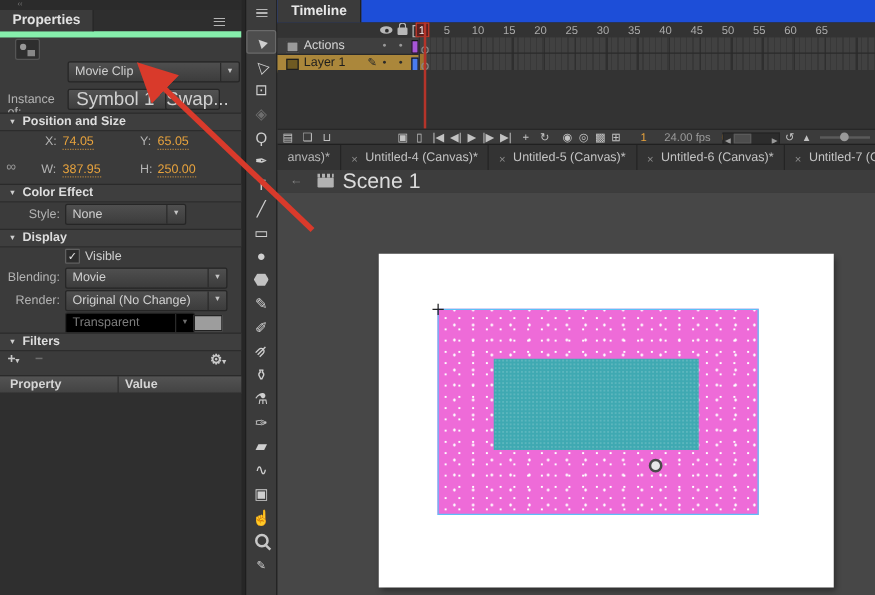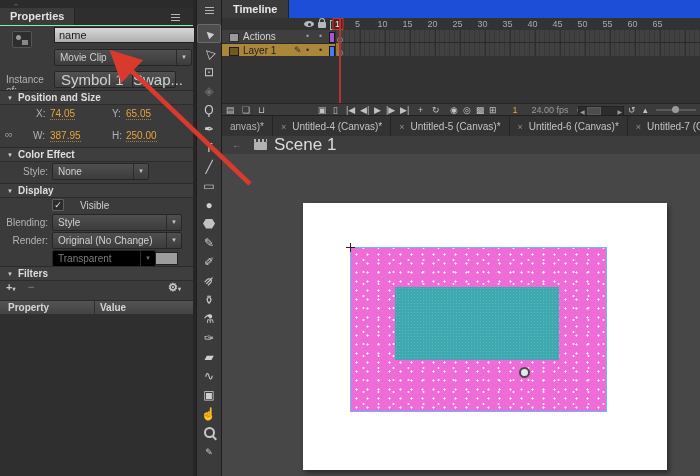--- a/index.html
+++ b/index.html
@@ -5,21 +5,21 @@
   html,body{margin:0;padding:0;background:#262626;}
   #app{position:relative;width:700px;height:476px;overflow:hidden;
        font-family:"Liberation Sans",sans-serif;color:#ccc;font-size:10px;
        -webkit-font-smoothing:antialiased;}
   .tex{background-image:radial-gradient(circle,rgba(175,175,175,0.10) 0.7px,transparent 0.9px);background-size:4px 4px;}
   .abs{position:absolute;}
 
   
   #props{left:0;top:0;width:193px;height:476px;background:#3b3b3b;}
   #props-topbar{left:0;top:0;width:193px;height:8px;background:#2b2b2b;color:#777;font-size:6px;line-height:8px;padding-left:14px;box-sizing:border-box;}
-  #props-tabrow{left:0;top:8px;width:193px;height:17px;background:#2e2e2e;border-bottom:1px solid #86efac;}
+  #props-tabrow{left:0;top:8px;width:193px;height:17px;background:#2e2e2e;border-bottom:5px solid #86efac;}
   #props-tab{position:absolute;left:0;top:0;height:17px;line-height:17px;padding:0 10px;background:#3b3b3b;color:#e2e2e2;font-weight:bold;font-size:11px;border-right:1px solid #242424;}
   .menu-icon{width:9px;height:7px;background:repeating-linear-gradient(#b5b5b5 0 1px,transparent 1px 3px);}
   .menu-box{position:absolute;top:5px;width:14px;height:9px;display:flex;align-items:center;justify-content:center;}
 
   .mc-icon{left:12px;top:31px;width:18px;height:15px;background:#2e2e2e;border:1px solid #555;border-radius:2px;}
   .mc-icon::before{content:'';position:absolute;left:3px;top:3px;width:5px;height:5px;border-radius:50%;background:#999;}
   .mc-icon::after{content:'';position:absolute;right:3px;bottom:2px;width:6px;height:5px;background:#888;}
 
   .name-input{left:54px;top:27px;width:131px;height:14px;background:linear-gradient(#d8d8d8,#aeaeae);
       border:1px solid #1f1f1f;color:#222;font-size:11px;padding:0 4px;font-family:"Liberation Sans",sans-serif;box-sizing:content-box;}
@@ -139,21 +139,20 @@
       <span>‹‹</span>
     </div>
     <div id="props-tabrow" class="abs">
       <div id="props-tab">Properties</div>
       <div class="menu-box" style="left:168px;">
         <span class="menu-icon"></span>
       </div>
     </div>
 
     <div class="abs mc-icon"></div>
-    <input class="abs name-input" value="name" style="">
 
     <div class="dropdown" style="left:54px;top:49px;width:131px;">
       <span>Movie Clip</span>
       <span class="dd-arrow">▼</span>
     </div>
 
     <span class="flabel" style="left:2px;top:74px;width:50px;text-align:left;padding-left:4px;">Instance of:</span>
     <div class="btn" style="left:54px;top:71px;width:72px;text-align:left;padding-left:6px;">Symbol 1</div>
     <div class="btn" style="left:132px;top:71px;width:42px;">Swap...</div>
 
@@ -180,24 +179,24 @@
     <span class="flabel" style="left:0;top:166px;width:48px;">Style:</span>
     <div class="dropdown" style="left:52px;top:163px;width:90px;">
       <span>None</span>
       <span class="dd-arrow">▼</span>
     </div>
 
     <div class="sec-hdr" style="top:183px;">
       <span class="sec-tri">▼</span><span>Display</span>
     </div>
     <div class="checkbox" style="left:52px;top:199px;">✓</div>
-    <span class="flabel" style="left:68px;top:200px;text-align:left;color:#d0d0d0;margin-left:12px;">Visible</span>
+    <span class="flabel" style="left:68px;top:200px;text-align:left;color:#d0d0d0;">Visible</span>
     <span class="flabel" style="left:0;top:217px;width:48px;">Blending:</span>
     <div class="dropdown" style="left:52px;top:214px;width:123px;">
-      <span>Style</span>
+      <span>Movie</span>
       <span class="dd-arrow">▼</span>
     </div>
     <span class="flabel" style="left:0;top:235px;width:48px;">Render:</span>
     <div class="dropdown" style="left:52px;top:232px;width:123px;">
       <span>Original (No Change)</span>
       <span class="dd-arrow">▼</span>
     </div>
     <div class="dropdown disabled" style="left:52px;top:250px;width:97px;">
       <span>Transparent</span>
       <span class="dd-arrow" style="color:#6e6e6e;">▼</span>

